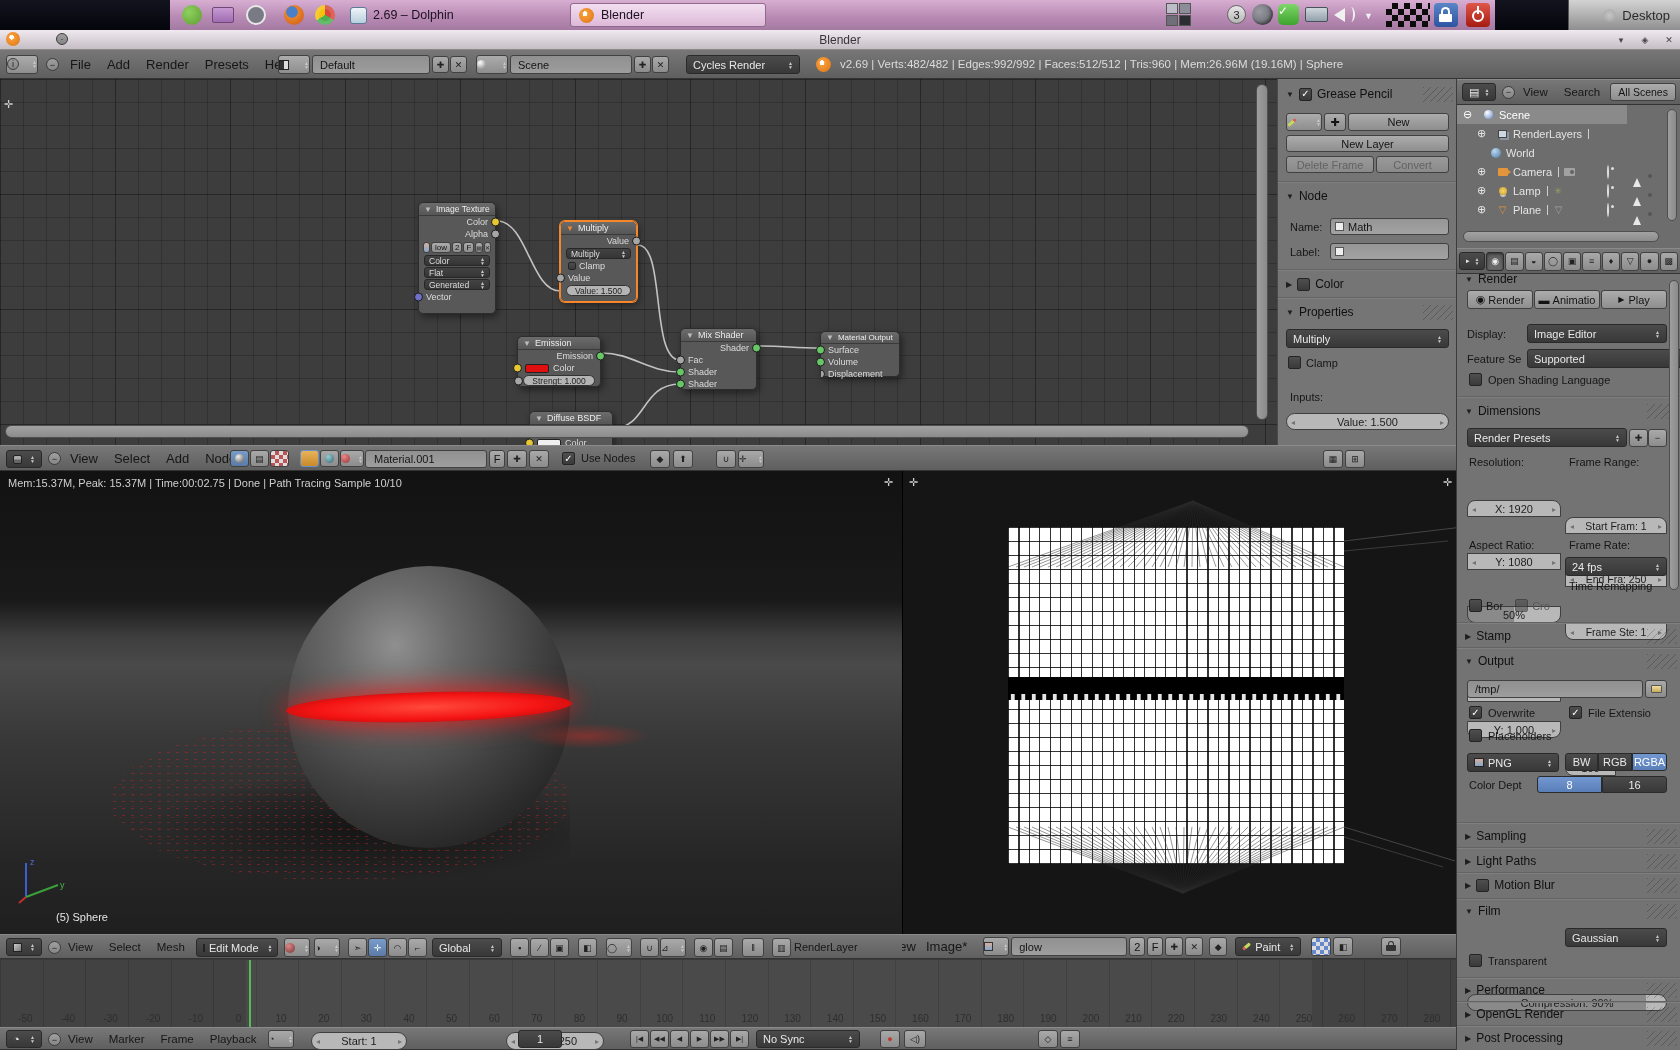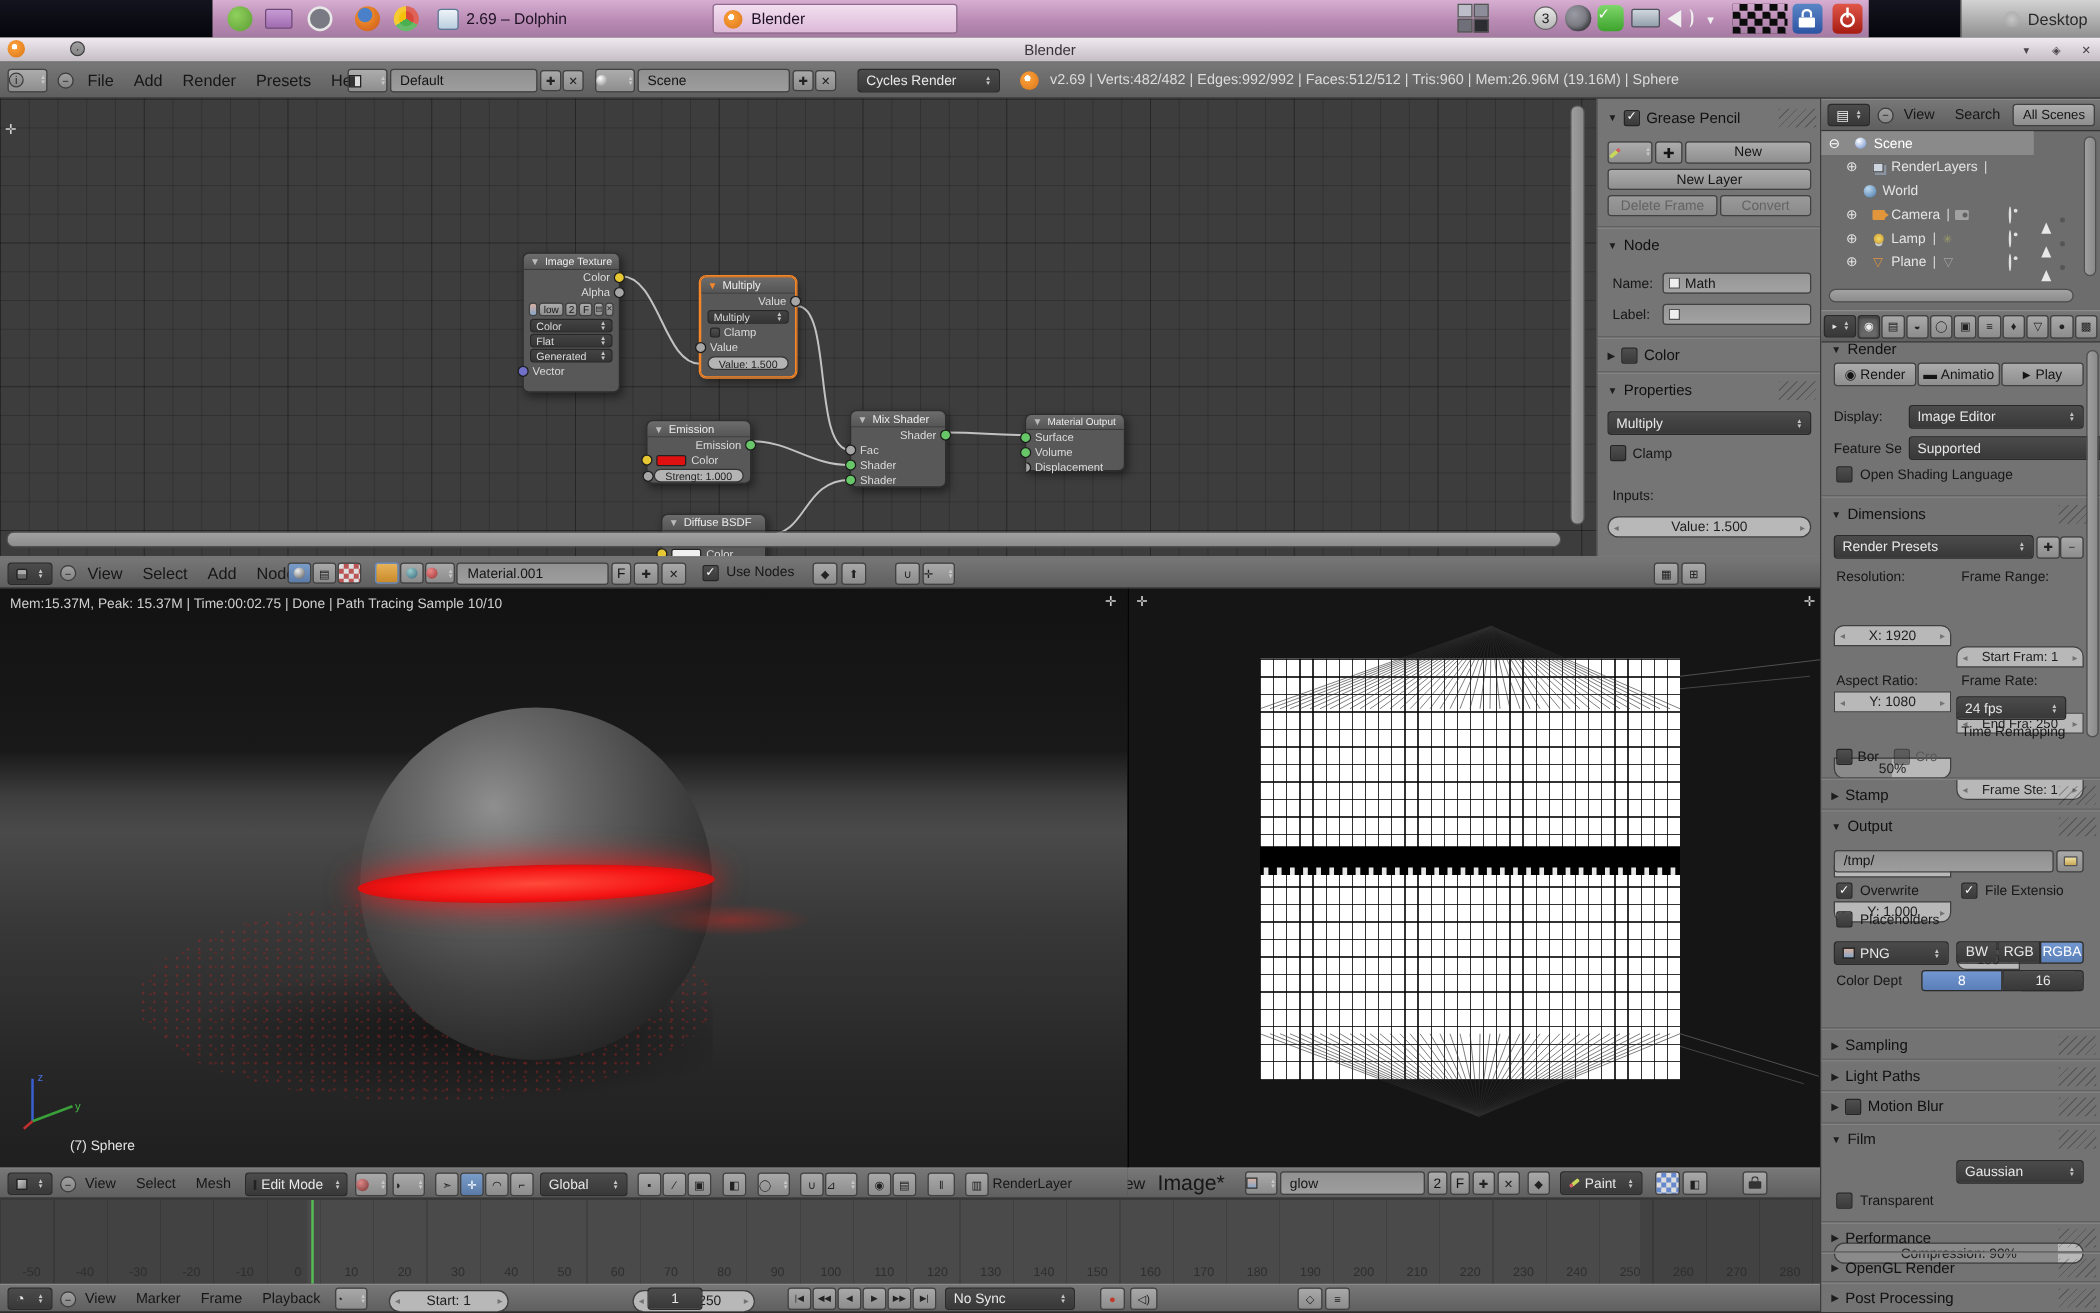--- a/index.html
+++ b/index.html
@@ -460,21 +460,21 @@
     <div class="a" style="left:286px;top:221px;width:286px;height:30px;border-radius:50%;transform:rotate(-1.5deg);background:radial-gradient(ellipse at 50% 50%,#ff4a3a 0%,#f51414 55%,#a80808 100%);box-shadow:0 0 22px 5px rgba(255,20,20,.65)"></div>
     <div class="a" style="left:520px;top:252px;width:130px;height:26px;border-radius:50%;background:radial-gradient(rgba(255,40,30,.35),transparent 70%)"></div>
     <span class="a nw" style="left:8px;top:6px;font-size:11px;color:#cfcfcf">Mem:15.37M, Peak: 15.37M | Time:00:02.75 | Done | Path Tracing Sample 10/10</span>
     <svg class="a" width="54" height="50" style="left:14px;top:384px">
       <line x1="12" y1="42" x2="12" y2="8" stroke="#3a5fd0" stroke-width="2"></line>
       <line x1="12" y1="42" x2="44" y2="30" stroke="#3aa03a" stroke-width="2"></line>
       <line x1="12" y1="42" x2="5" y2="48" stroke="#c03030" stroke-width="2"></line>
       <text x="16" y="10" fill="#4a6fe0" font-size="9">z</text>
       <text x="46" y="33" fill="#46b546" font-size="9">y</text>
     </svg>
-    <span class="a" style="left:56px;top:440px;font-size:11px;color:#e4e4e4">(7) Sphere</span>
+    <span class="a" style="left:56px;top:440px;font-size:11px;color:#e4e4e4">(5) Sphere</span>
     <span class="a plus" style="left:884px;top:6px">✛</span>
   </div>
 
   <div class="a ebar f" style="left:0;top:934px;width:902px;height:25px;overflow:hidden">
     <span class="dbtn a" style="left:6px;top:3px;width:36px;height:18px">
         <span style="width:9px;height:9px;background:linear-gradient(135deg,#ccc,#777);border:1px solid #222"></span>
         <span class="updn">
           <i>▲</i>
           <i>▼</i>
         </span>
@@ -631,21 +631,21 @@
         <line x1="441" y1="80" x2="545" y2="70" stroke="rgba(130,130,130,0.45)" stroke-width="0.8"></line>
         <line x1="441" y1="356" x2="552" y2="390" stroke="rgba(130,130,130,0.55)" stroke-width="0.8"></line>
         <line x1="441" y1="366" x2="540" y2="396" stroke="rgba(130,130,130,0.45)" stroke-width="0.8"></line>
       </svg>
     <span class="a plus" style="left:6px;top:6px">✛</span>
     <span class="a plus" style="left:540px;top:6px">✛</span>
   </div>
 
   <div class="a ebar f" style="left:902px;top:934px;width:554px;height:25px;overflow:hidden">
     <span class="m" style="width:16px;overflow:hidden;direction:rtl;padding:0 2px">View</span>
-    <span class="m" style="font-size:17px">Image*</span>
+    <span class="m" style="font-size:13px">Image*</span>
     <span class="ib" style="width:26px;height:19px;margin-left:8px">
         <span style="width:9px;height:9px;background:linear-gradient(#d8b0a0,#86a6c8);border:1px solid #333"></span>
         <span class="updn">
           <i>▲</i>
           <i>▼</i>
         </span>
       </span>
     <span class="btn" style="width:116px;height:19px;margin-left:2px;justify-content:flex-start;padding:0 7px;background:linear-gradient(#919191,#9e9e9e)">glow</span>
     <span class="btn" style="width:16px;height:19px;margin-left:2px">2</span>
     <span class="btn" style="width:16px;height:19px;margin-left:2px">F</span>
@@ -934,21 +934,21 @@
         <span>Frame Ste: 1</span>
         <span class="ra">▸</span>
       </span>
     <span class="a lbl" style="left:12px;top:291px">Aspect Ratio:</span>
     <span class="a lbl" style="left:112px;top:291px">Frame Rate:</span>
     <span class="sl a" style="left:10px;top:309px;width:94px;height:17px;border-radius:8px 8px 0 0">
         <span class="la">◂</span>
         <span>X: 1.000</span>
         <span class="ra">▸</span>
       </span>
-    <span class="dbtn a" style="left:108px;top:309px;width:88px;height:19px">
+    <span class="dbtn a" style="left:108px;top:309px;width:102px;height:19px">
         <span>24 fps</span>
         <span class="updn">
           <i>▲</i>
           <i>▼</i>
         </span>
       </span>
     <span class="sl a" style="left:10px;top:328px;width:94px;height:17px;border-radius:0 0 8px 8px">
         <span class="la">◂</span>
         <span>Y: 1.000</span>
         <span class="ra">▸</span>

